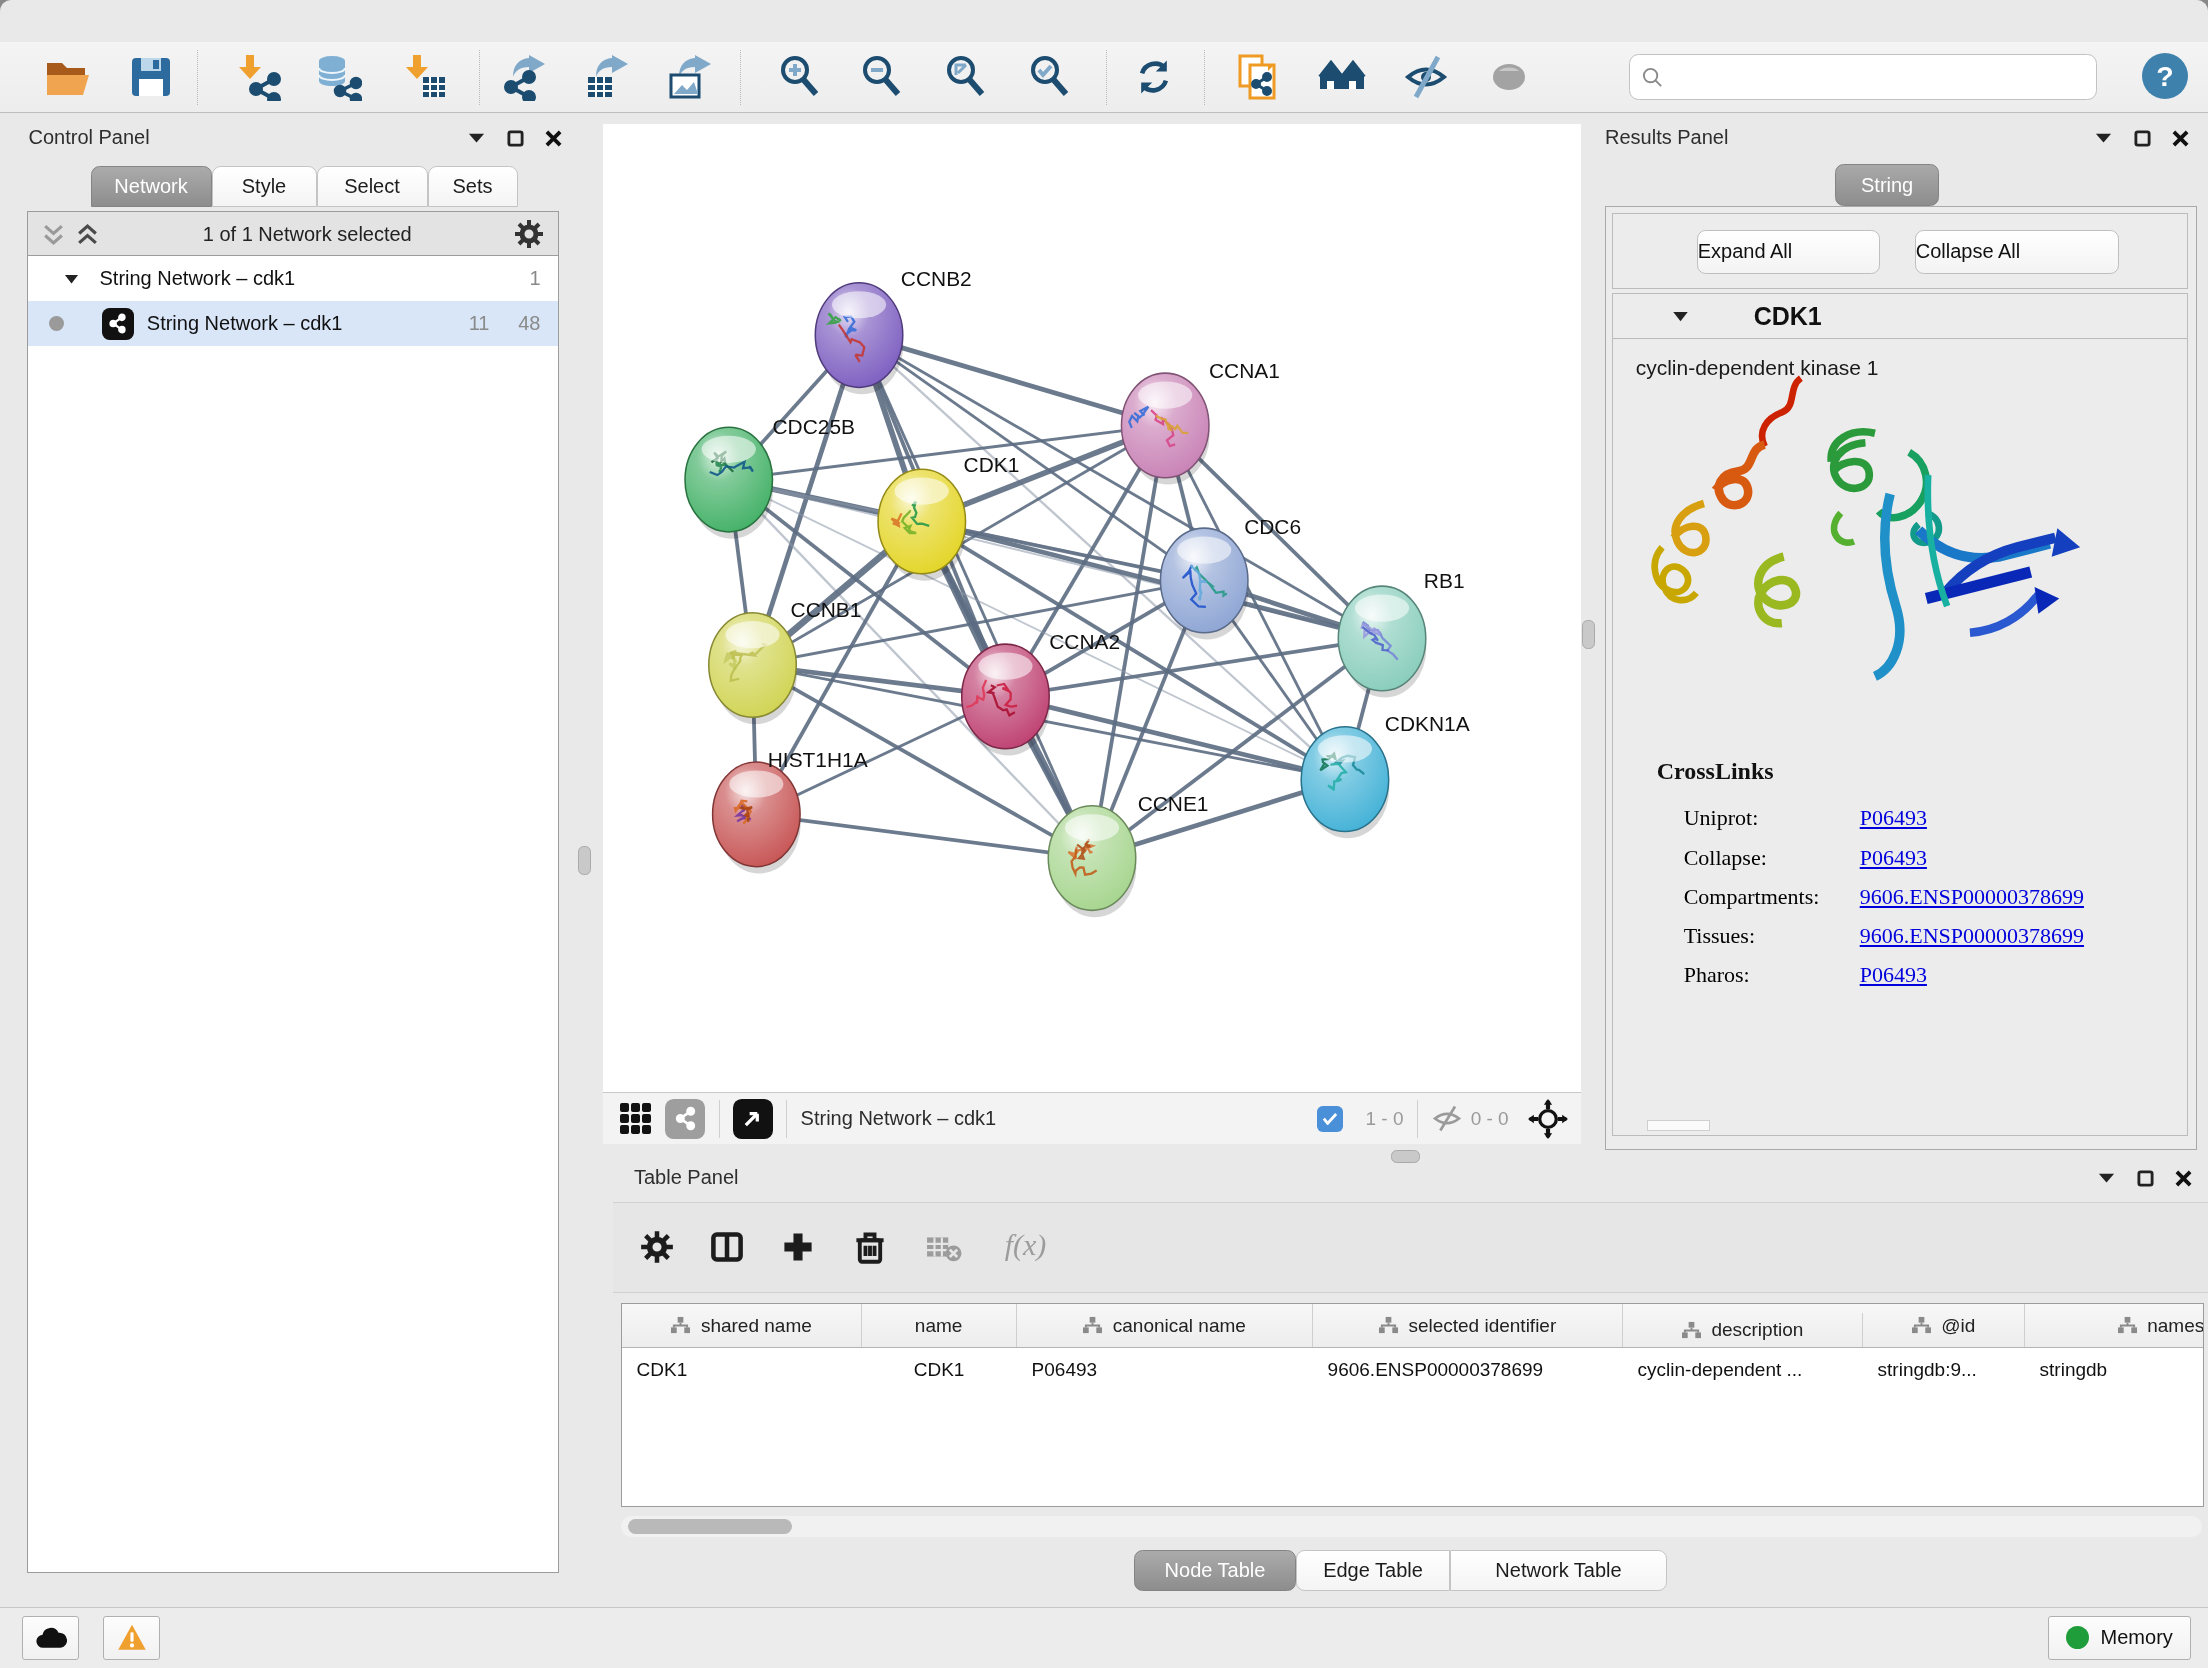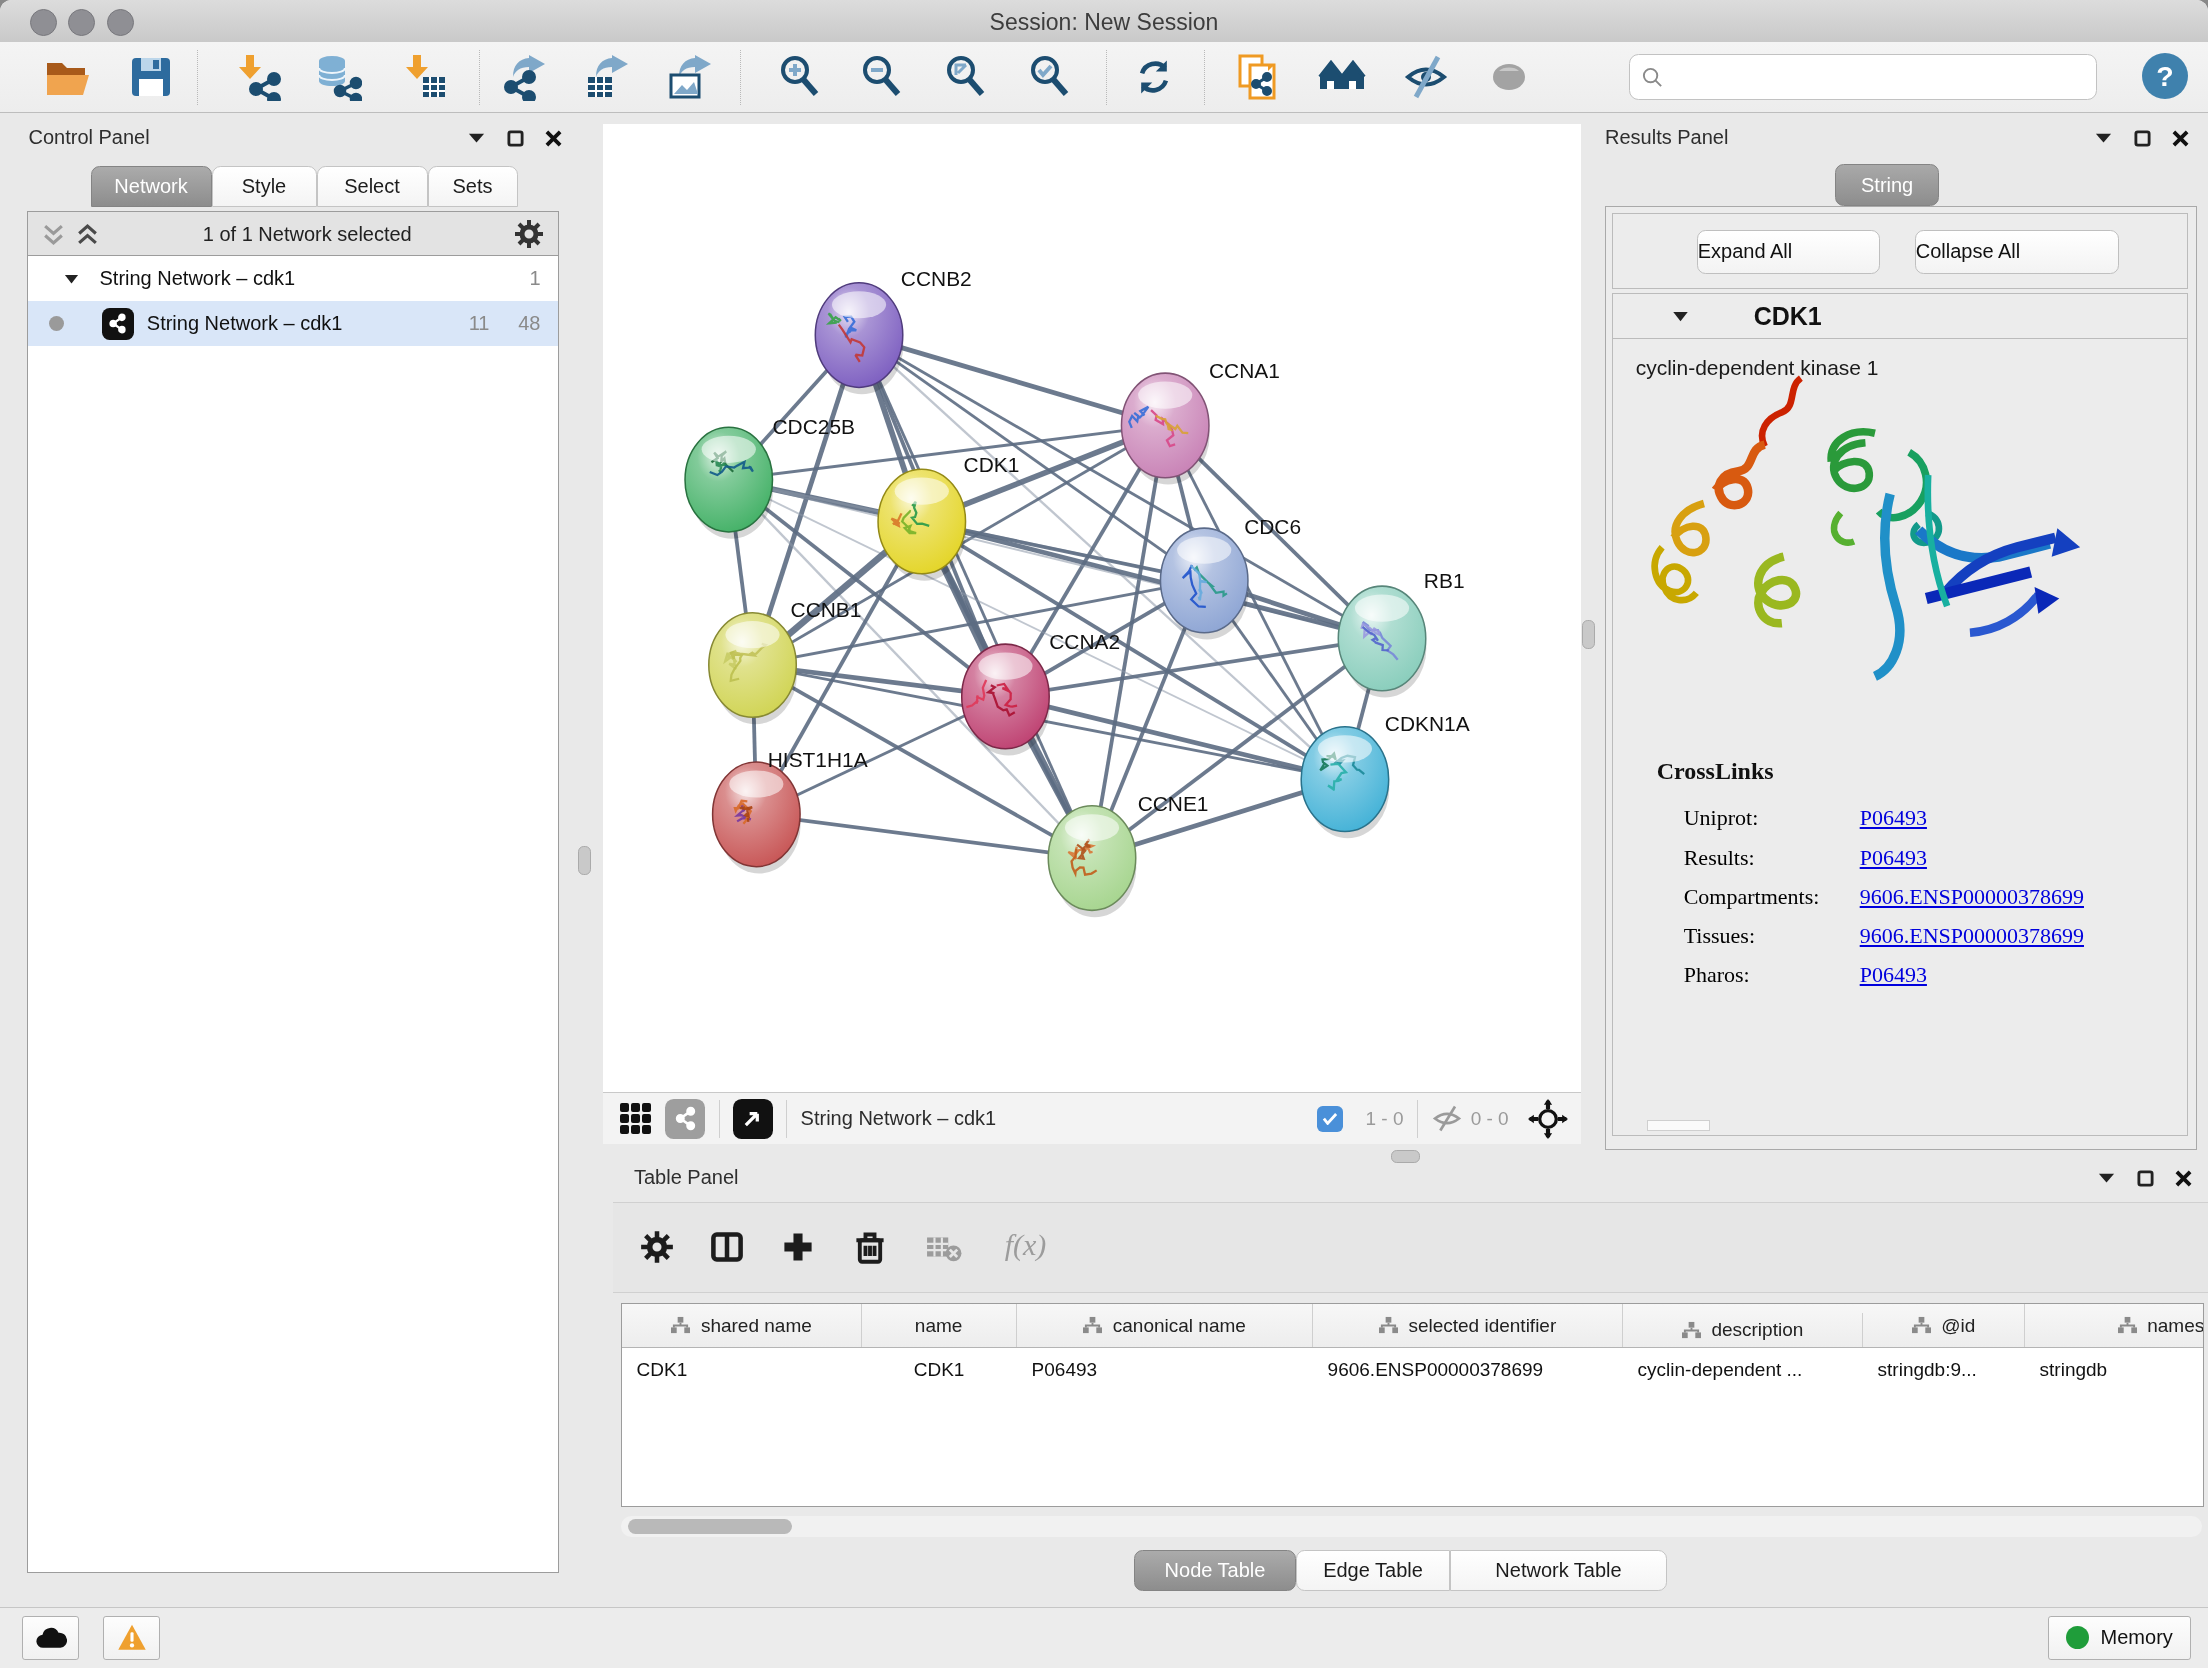--- a/index.html
+++ b/index.html
@@ -93,26 +93,20 @@
           border:1.9px solid #b0b0b0;border-radius:2.9px;display:flex;align-items:center;
           justify-content:center;cursor:pointer;}
   #memory-btn{left:2048px;width:141px;gap:11.4px;font-size:20px;color:#111;}
   #mem-dot{width:23px;height:23px;border-radius:50%;background:#1f9d3a;}
 </style>
 </head>
 <body>
 
 <div id="app">
 
-  <div class="abs" id="titlebar">
-    <span class="tlight" style="left:29.5px"></span>
-    <span class="tlight" style="left:68px"></span>
-    <span class="tlight" style="left:107px"></span>
-    <div id="win-title">Session: New Session</div>
-  </div>
 
   <div class="abs" id="toolbar">
     <div class="tb" style="left:40px">
       <svg width="48" height="48" viewBox="0 0 48 48">
           <path d="M4 10h15l5 5h18v7H4z" fill="#a85a1a"></path>
           <path d="M4 22h42l-6 20H4z" fill="#f0a44f"></path>
         </svg>
     </div>
     <div class="tb" style="left:124px">
       <svg width="48" height="48" viewBox="0 0 48 48">
@@ -631,21 +625,21 @@
           <polygon points="438,176 462,196 432,206" fill="#1440c0"></polygon>
           <polygon points="414,238 440,250 418,266" fill="#0a28b8"></polygon>
         </svg>
         <div class="serif" style="position:absolute;left:44px;top:464px;font-size:24px;font-weight:bold;color:#111">CrossLinks</div>
         <div id="crosslinks" class="serif" style="position:absolute;left:44px;top:498px;width:514px">
             <div class="cl-row">
               <span class="cl-label">Uniprot:</span>
               <span class="cl-link">P06493</span>
             </div>
             <div class="cl-row">
-              <span class="cl-label">Results:</span>
+              <span class="cl-label">Collapse:</span>
               <span class="cl-link">P06493</span>
             </div>
             <div class="cl-row">
               <span class="cl-label">Compartments:</span>
               <span class="cl-link">9606.ENSP00000378699</span>
             </div>
             <div class="cl-row">
               <span class="cl-label">Tissues:</span>
               <span class="cl-link">9606.ENSP00000378699</span>
             </div>

